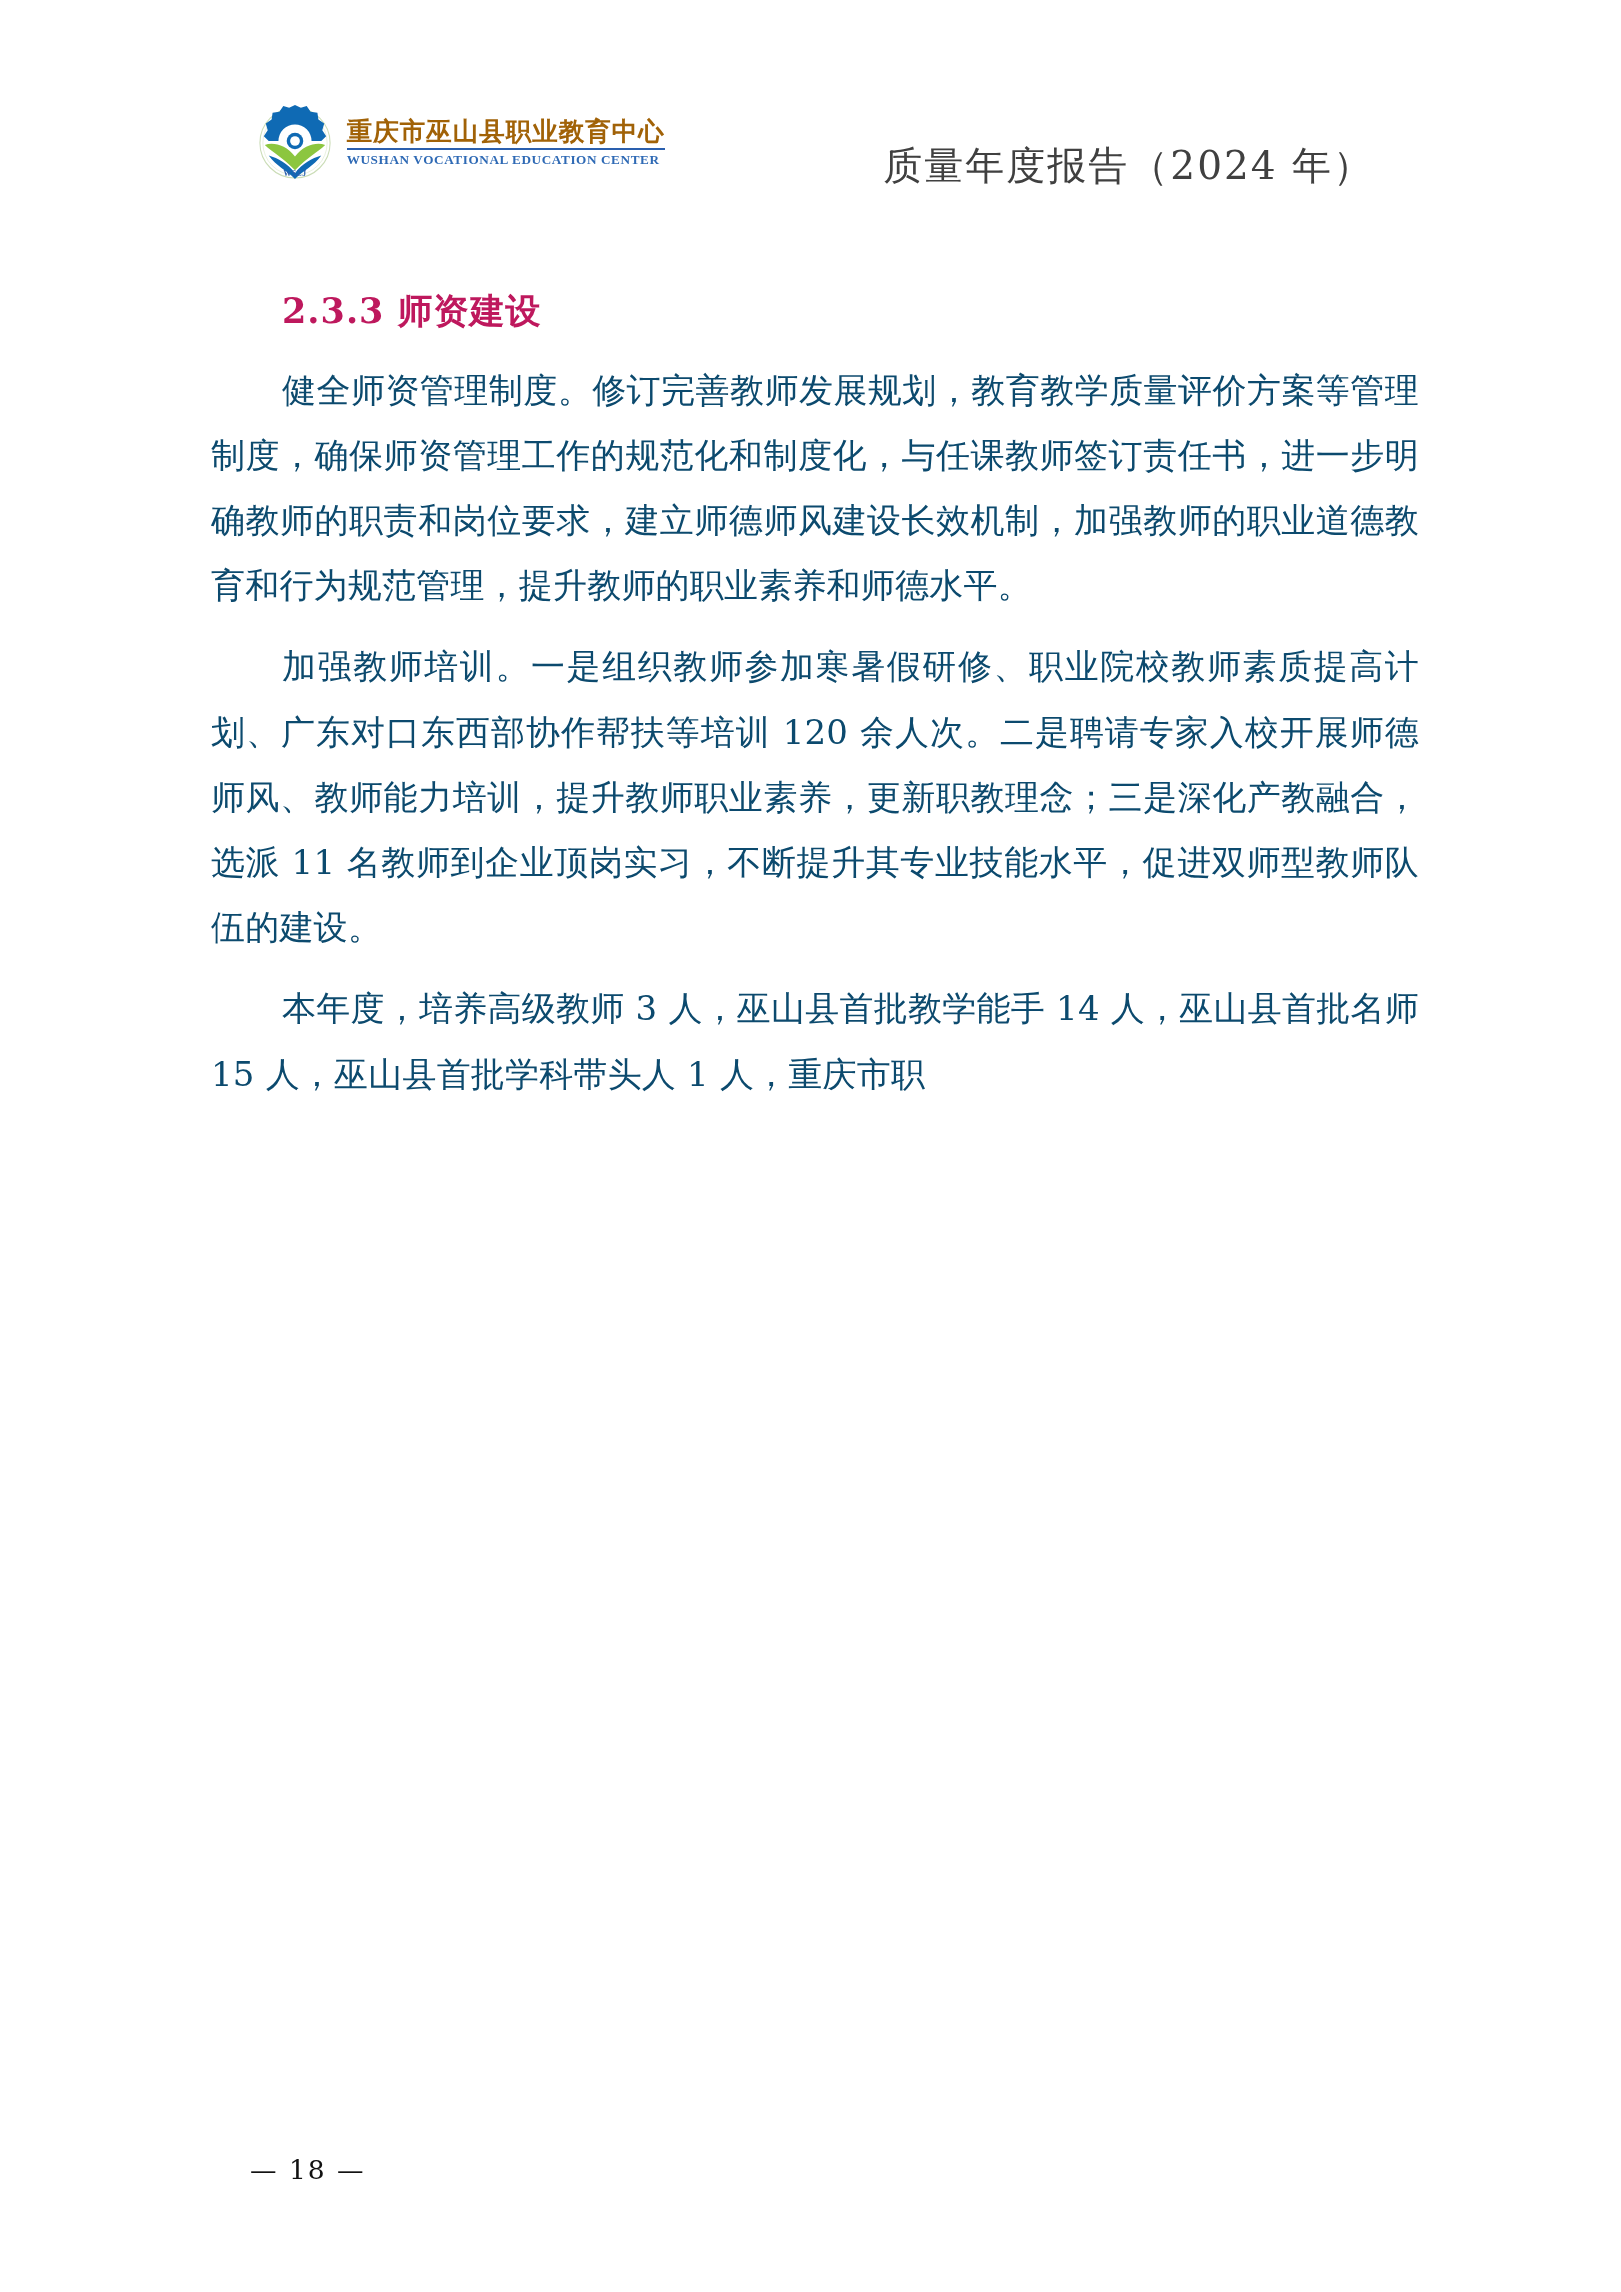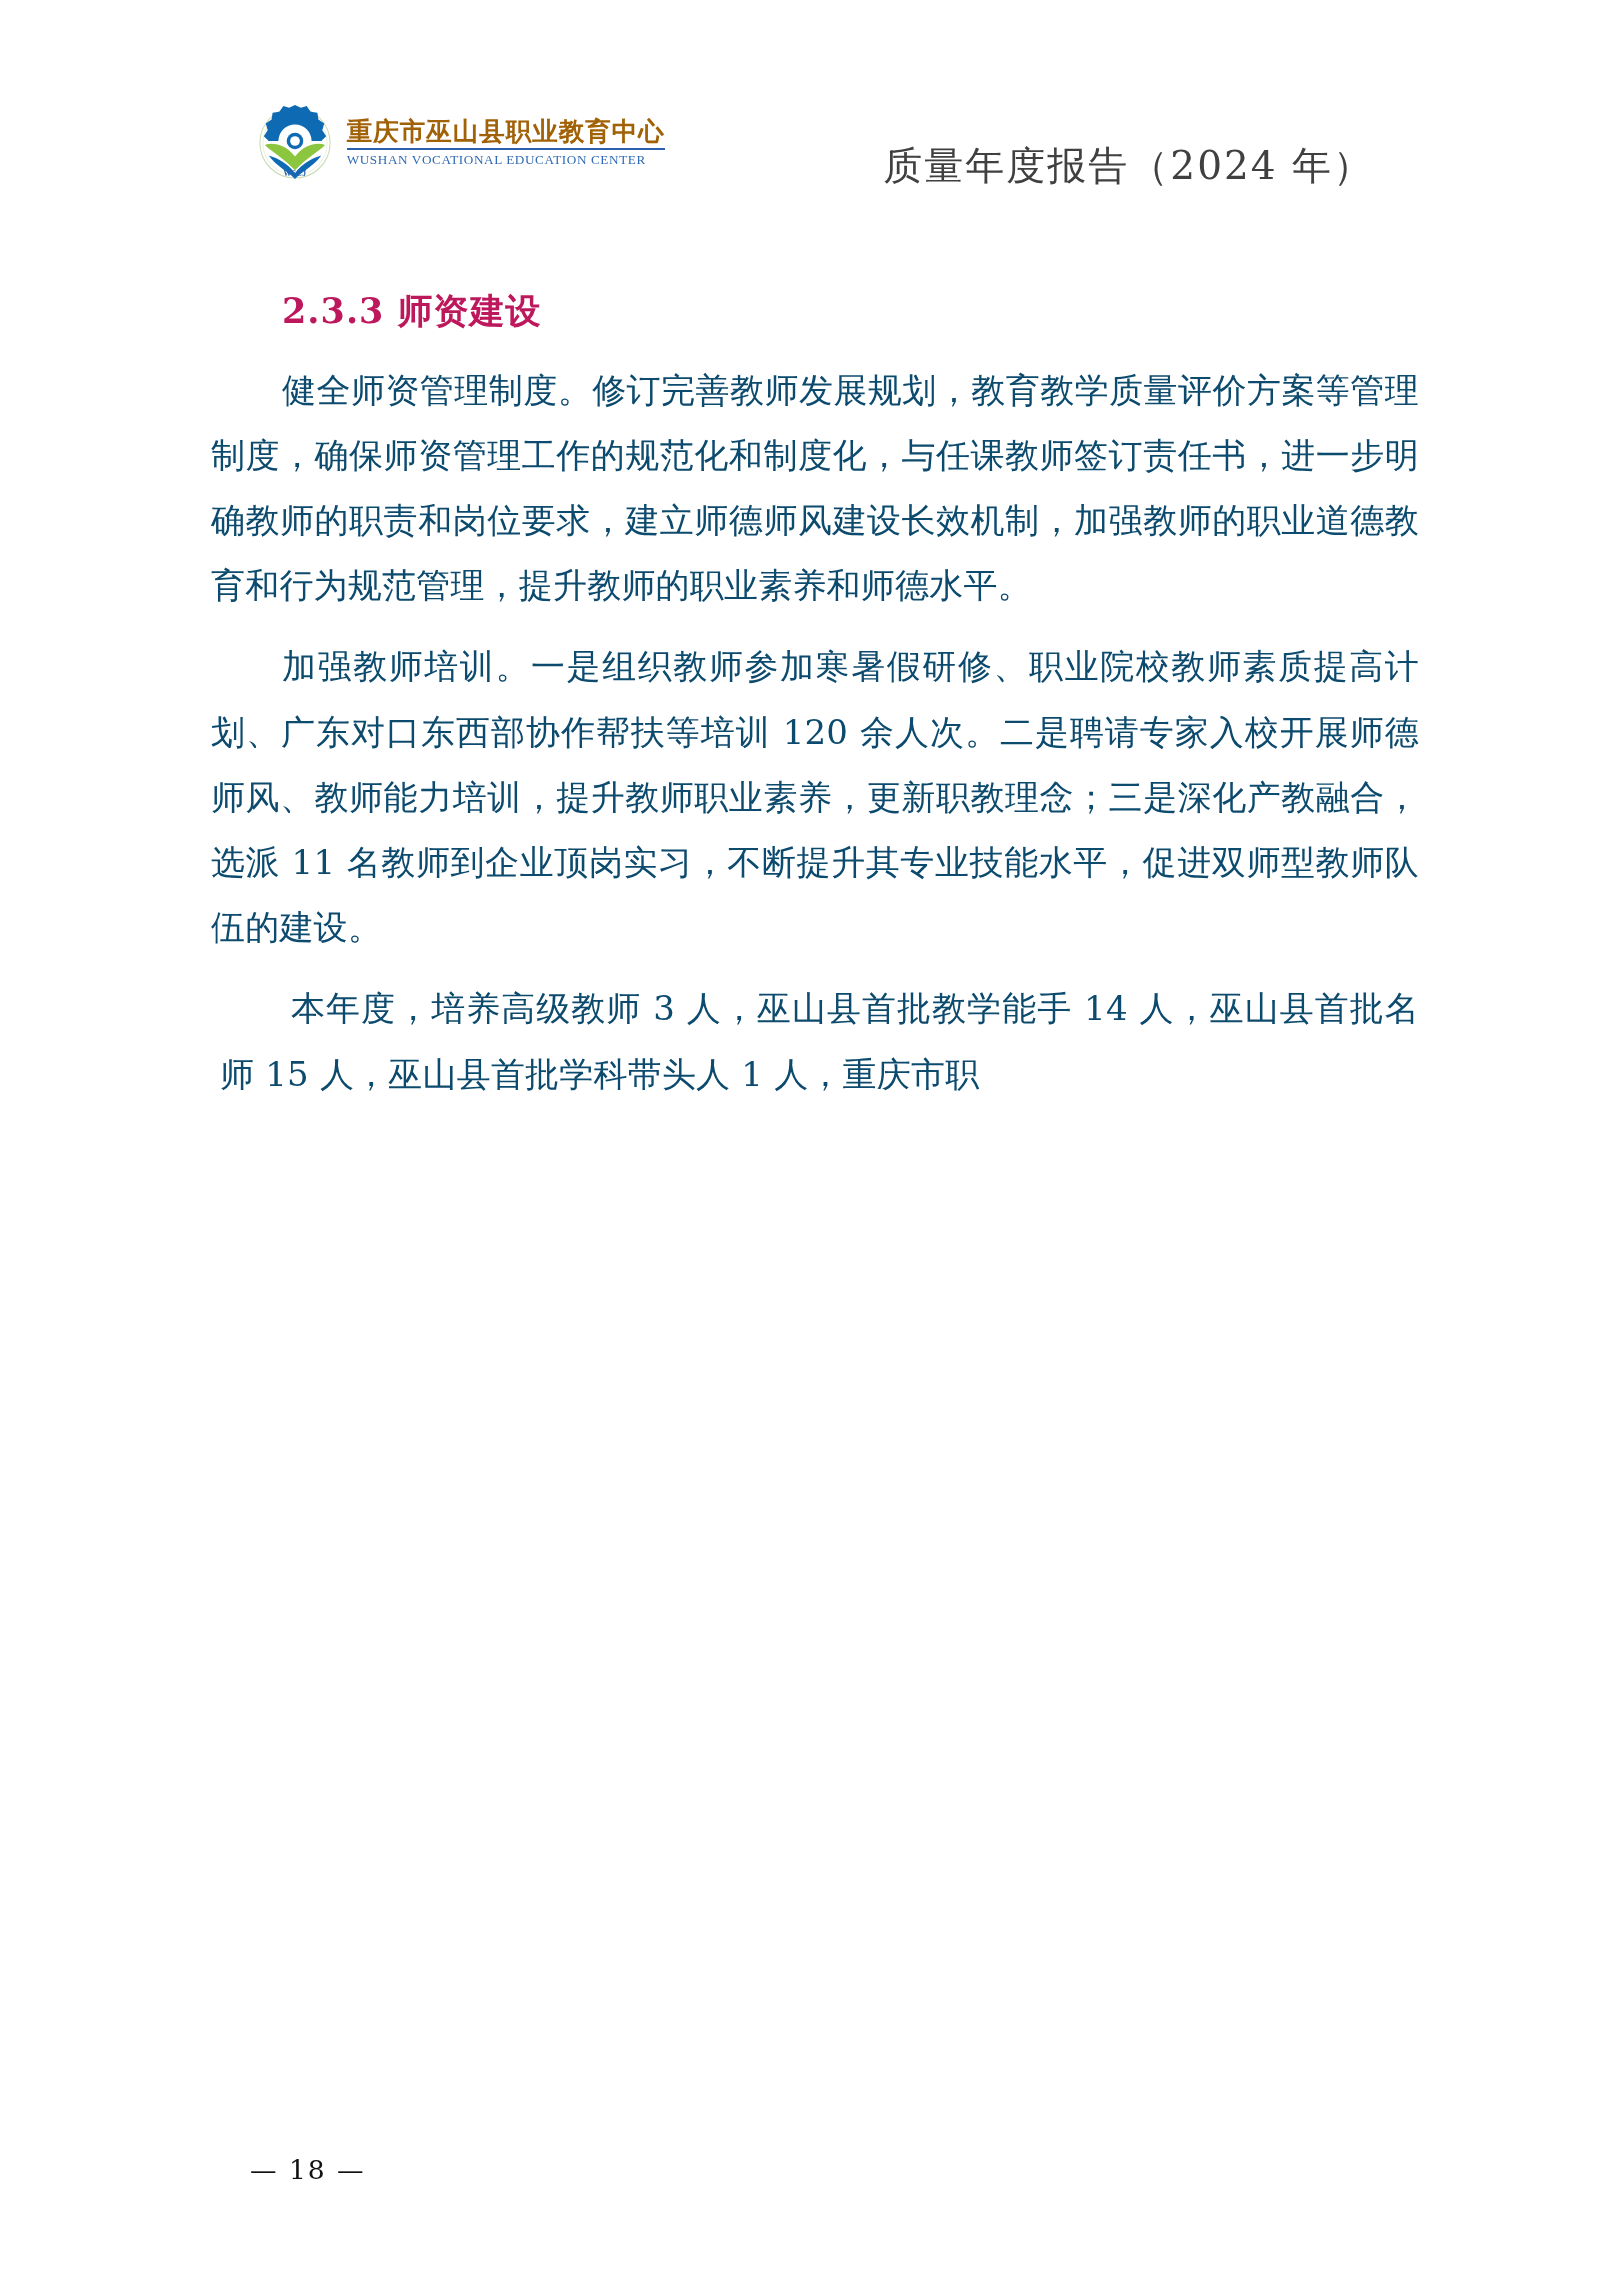--- a/index.html
+++ b/index.html
@@ -59,21 +59,21 @@
   }
   .logo-rule {
     height: 2px;
     background: #2a5fae;
     margin: 2.9px 0 2px 0;
     width: 100%;
   }
   .logo-en {
     font-family: "Liberation Serif", "DejaVu Serif", serif;
     font-size: 13.2px;
-    font-weight: normal;
+    font-weight: bold;
     color: #2f6ab5;
     letter-spacing: 0.6px;
     white-space: nowrap;
   }
   .header-title {
     position: absolute;
     right: 247px;
     top: 139px;
     font-family: "DejaVu Serif", "Liberation Serif", serif;
     font-size: 39px;
@@ -102,21 +102,21 @@
     font-family: "DejaVu Serif", "Liberation Serif", serif;
     font-size: 34px;
     color: #0c4a6e;
     line-height: 1.92;
     margin: 0 0 15.7px 0;
     text-indent: 71px;
     text-align: justify;
     text-justify: inter-ideograph;
     letter-spacing: 0.2px;
   }
-  .para:last-child { margin-bottom: 0; margin-left: 9px; }
+  .para:last-child { margin-bottom: 0; }
 
   
   .footer {
     position: absolute;
     left: 0;
     bottom: 0;
     width: 1295px;
     height: 225px;
   }
   .page-number {

